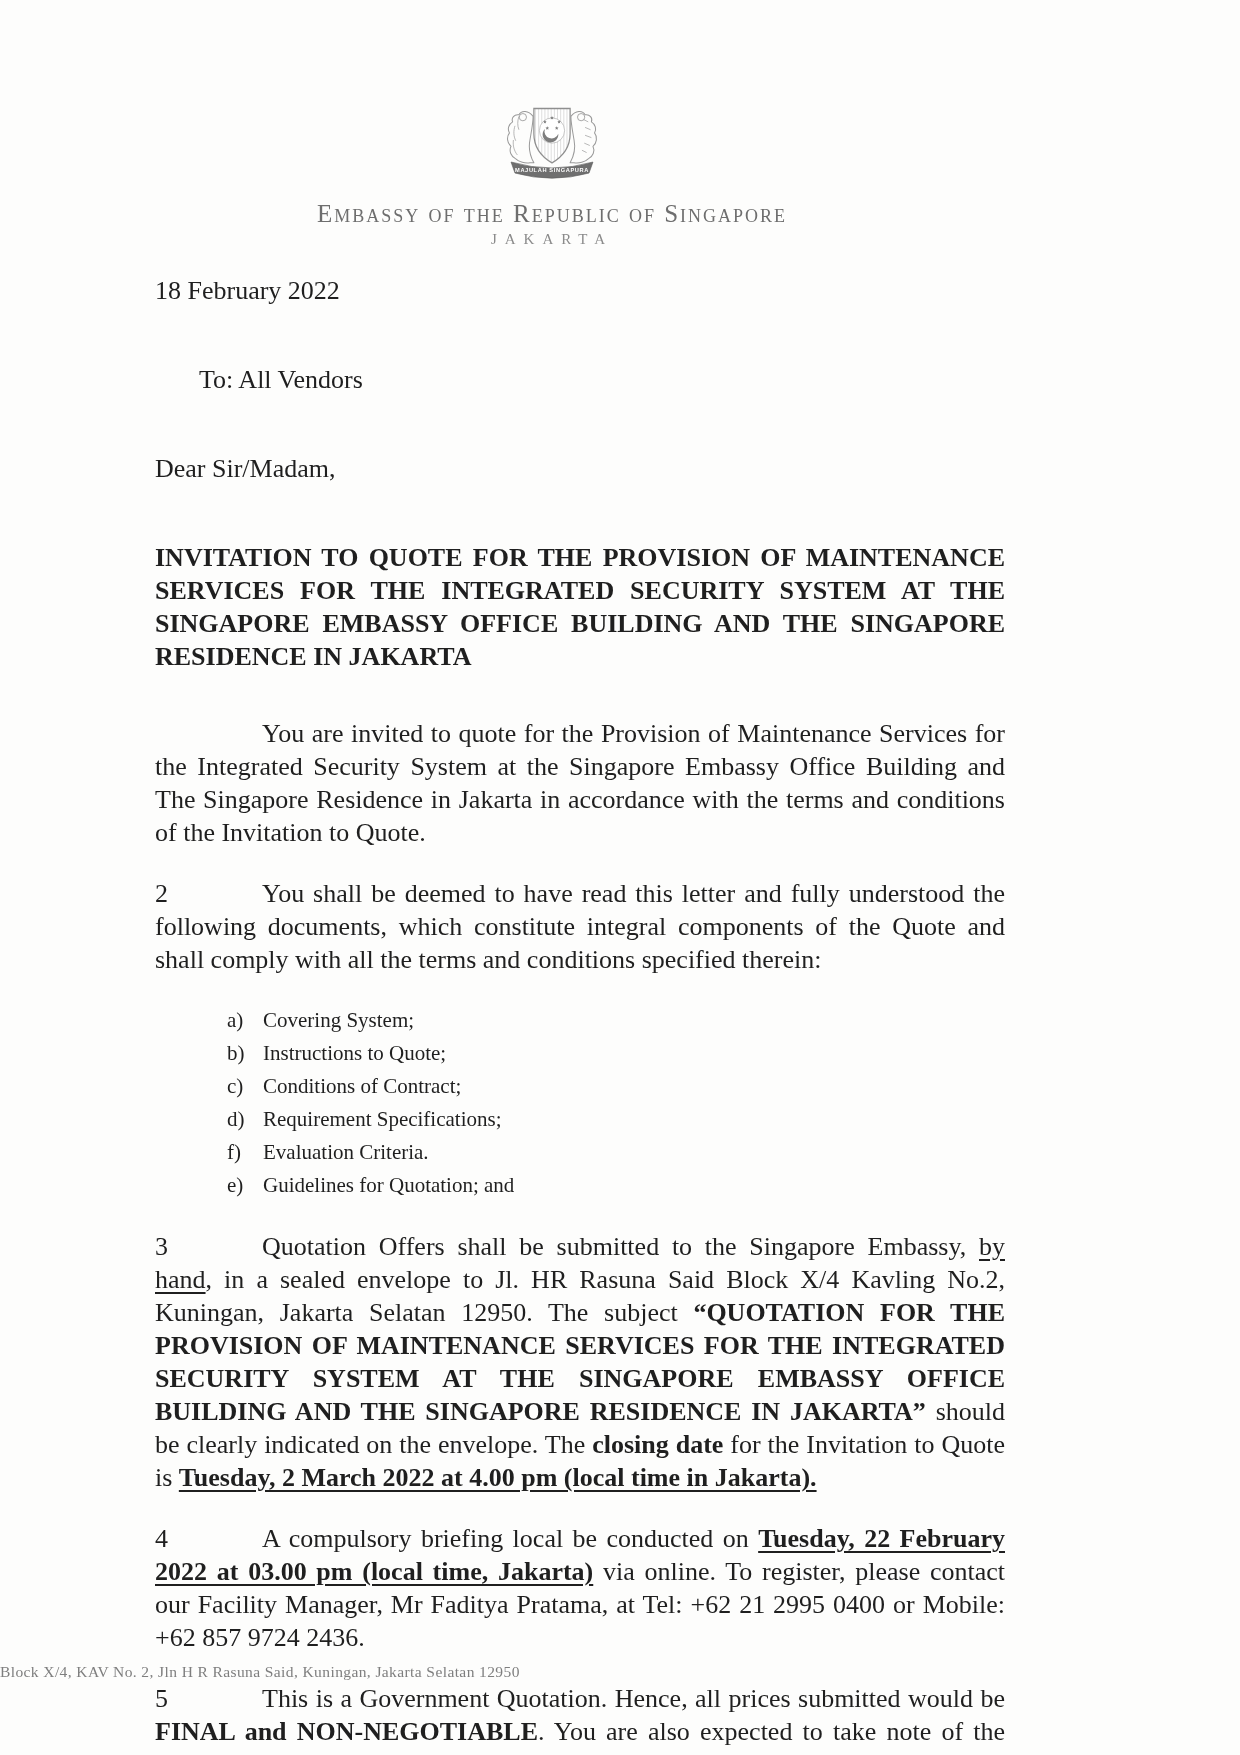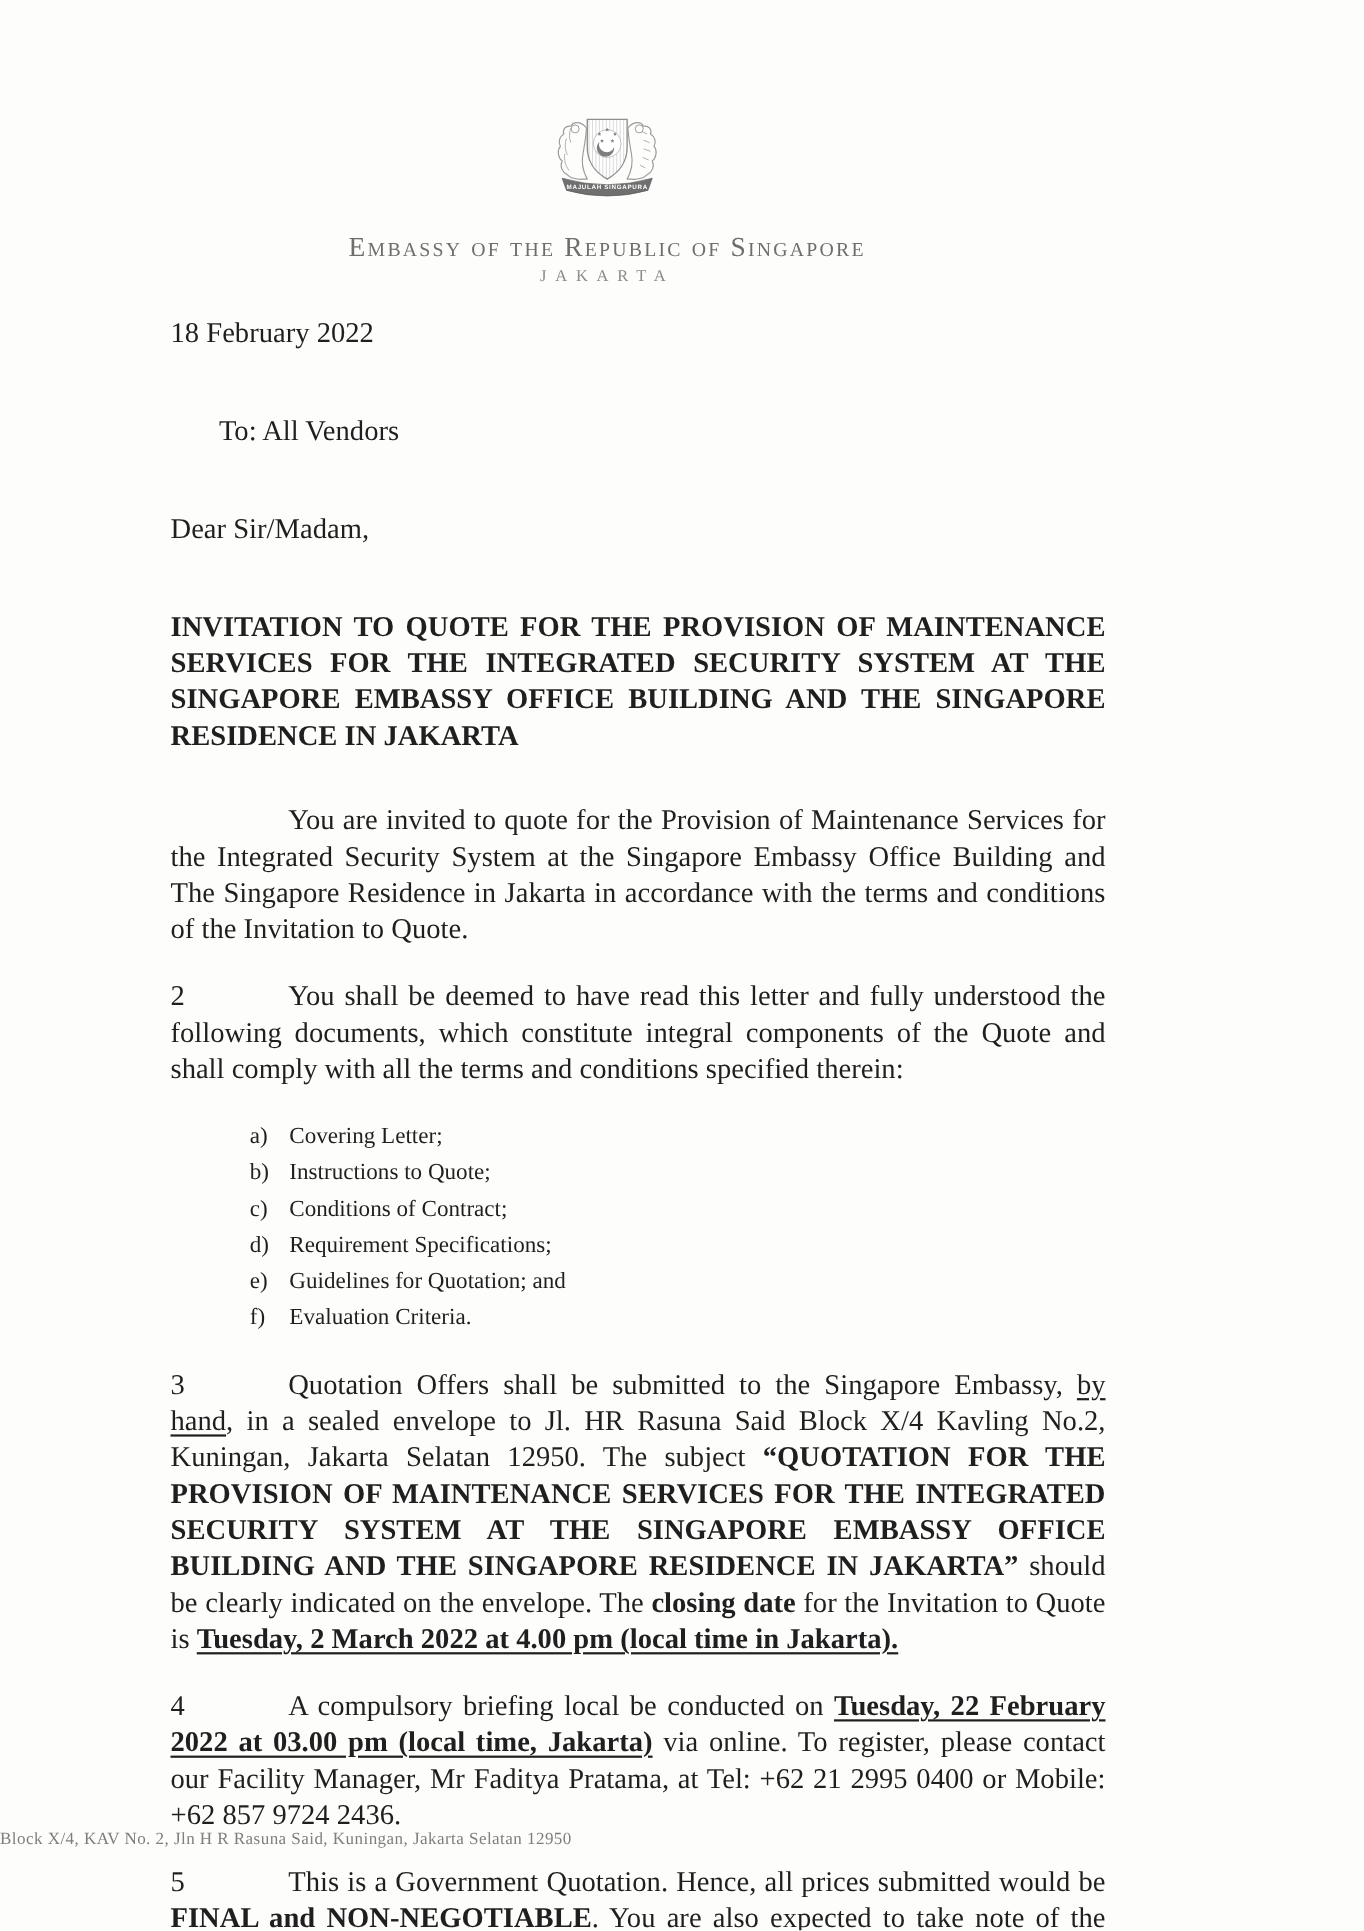--- a/index.html
+++ b/index.html
@@ -19,21 +19,21 @@
     width: 850px;
   }
   
   .letterhead {
     padding-top: 90px;
     text-align: center;
     transform: translateX(-28px);
   }
   .crest { width: 126px; height: 100px; display: block; margin: 0 auto; }
   .org-name {
-    margin-top: 22px;
+    margin-top: 10px;
     font-variant: small-caps;
     font-size: 25px;
     letter-spacing: 2px;
     color: #6e6e6e;
   }
   .city {
     margin-top: 3px;
     font-size: 15px;
     letter-spacing: 8px;
     color: #8b8b8b;
@@ -167,36 +167,36 @@
       <span><span>You are invited to quote for the Provision of Maintenance Services for the Integrated Security System at the Singapore Embassy Office Building and The Singapore Residence in Jakarta in accordance with the terms and conditions of the Invitation to Quote.</span></span>
     </div>
 
     <div class="line para ind">
       <span class="pnum">2</span>
       <span><span>You shall be deemed to have read this letter and fully understood the following documents, which constitute integral components of the Quote and shall comply with all the terms and conditions specified therein:</span></span>
     </div>
 
     <div class="doc-list">
       <div class="row">
-        <span class="letter-cell">a)</span><span>Covering Letter;</span>
+        <span class="letter-cell">a)</span><span>Covering System;</span>
       </div>
       <div class="row">
         <span class="letter-cell">b)</span><span>Instructions to Quote;</span>
       </div>
       <div class="row">
         <span class="letter-cell">c)</span><span>Conditions of Contract;</span>
       </div>
       <div class="row">
         <span class="letter-cell">d)</span><span>Requirement Specifications;</span>
       </div>
       <div class="row">
+        <span class="letter-cell">f)</span><span>Evaluation Criteria.</span>
+      </div>
+      <div class="row">
         <span class="letter-cell">e)</span><span>Guidelines for Quotation; and</span>
-      </div>
-      <div class="row">
-        <span class="letter-cell">f)</span><span>Evaluation Criteria.</span>
       </div>
     </div>
 
     <div class="line para ind">
       <span class="pnum">3</span>
       <span><span>Quotation Offers shall be submitted to the Singapore Embassy, </span><span class="u">by hand</span><span>, in a sealed envelope to Jl. HR Rasuna Said Block X/4 Kavling No.2, Kuningan, Jakarta Selatan 12950. The subject </span><span class="b">“QUOTATION FOR THE PROVISION OF MAINTENANCE SERVICES FOR THE INTEGRATED SECURITY SYSTEM AT THE SINGAPORE EMBASSY OFFICE BUILDING AND THE SINGAPORE RESIDENCE IN JAKARTA”</span><span> should be clearly indicated on the envelope. The </span><span class="b">closing date</span><span> for the Invitation to Quote is </span><span class="b u">Tuesday, 2 March 2022 at 4.00 pm (local time in Jakarta).</span></span>
     </div>
 
     <div class="line para ind">
       <span class="pnum">4</span>

